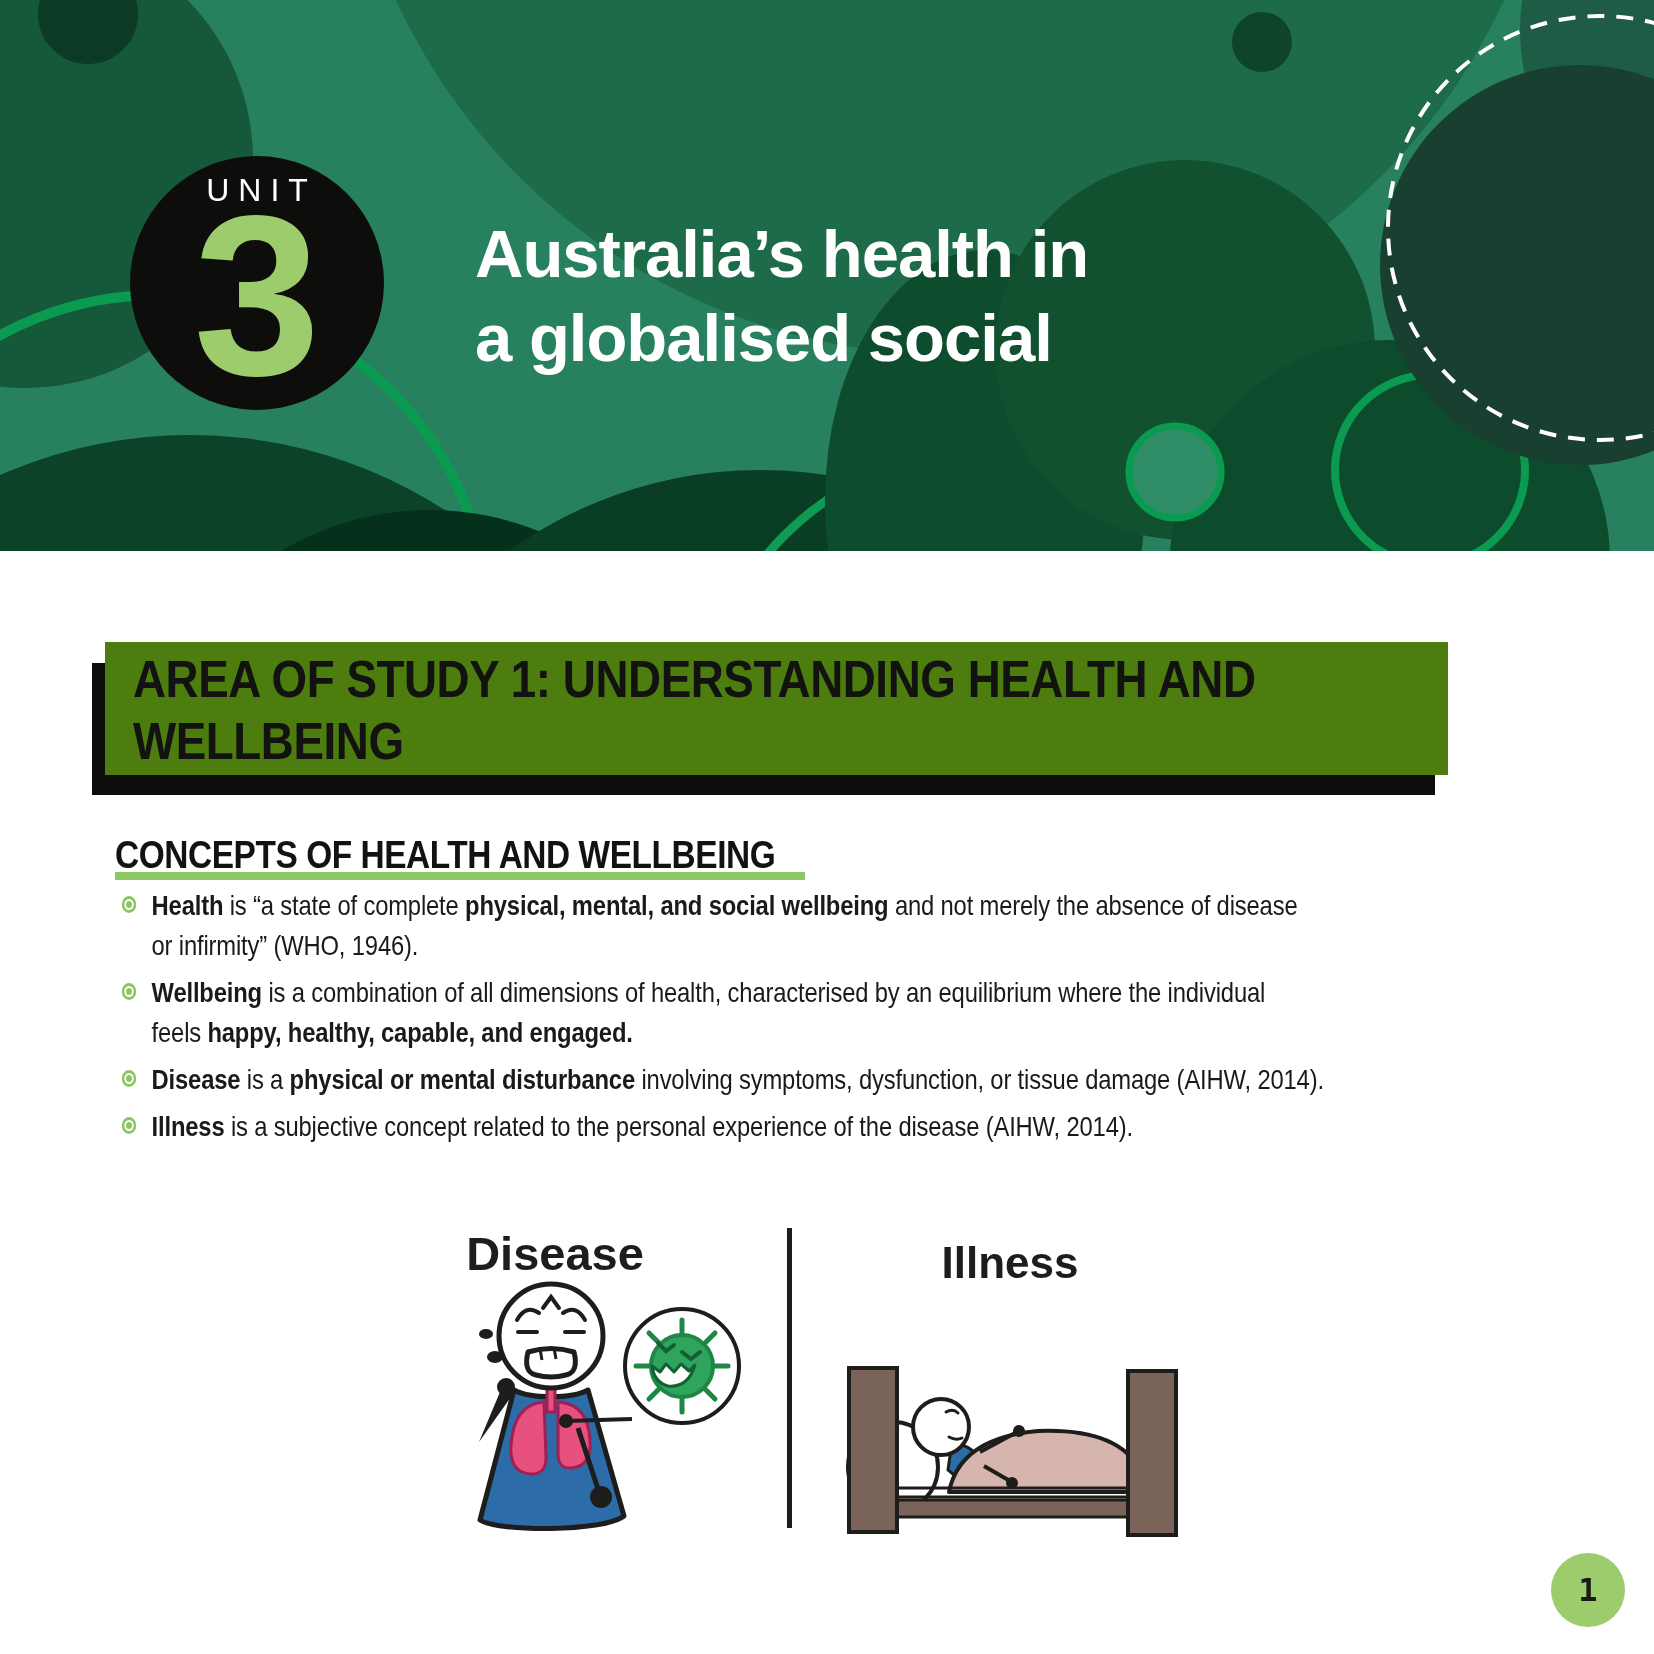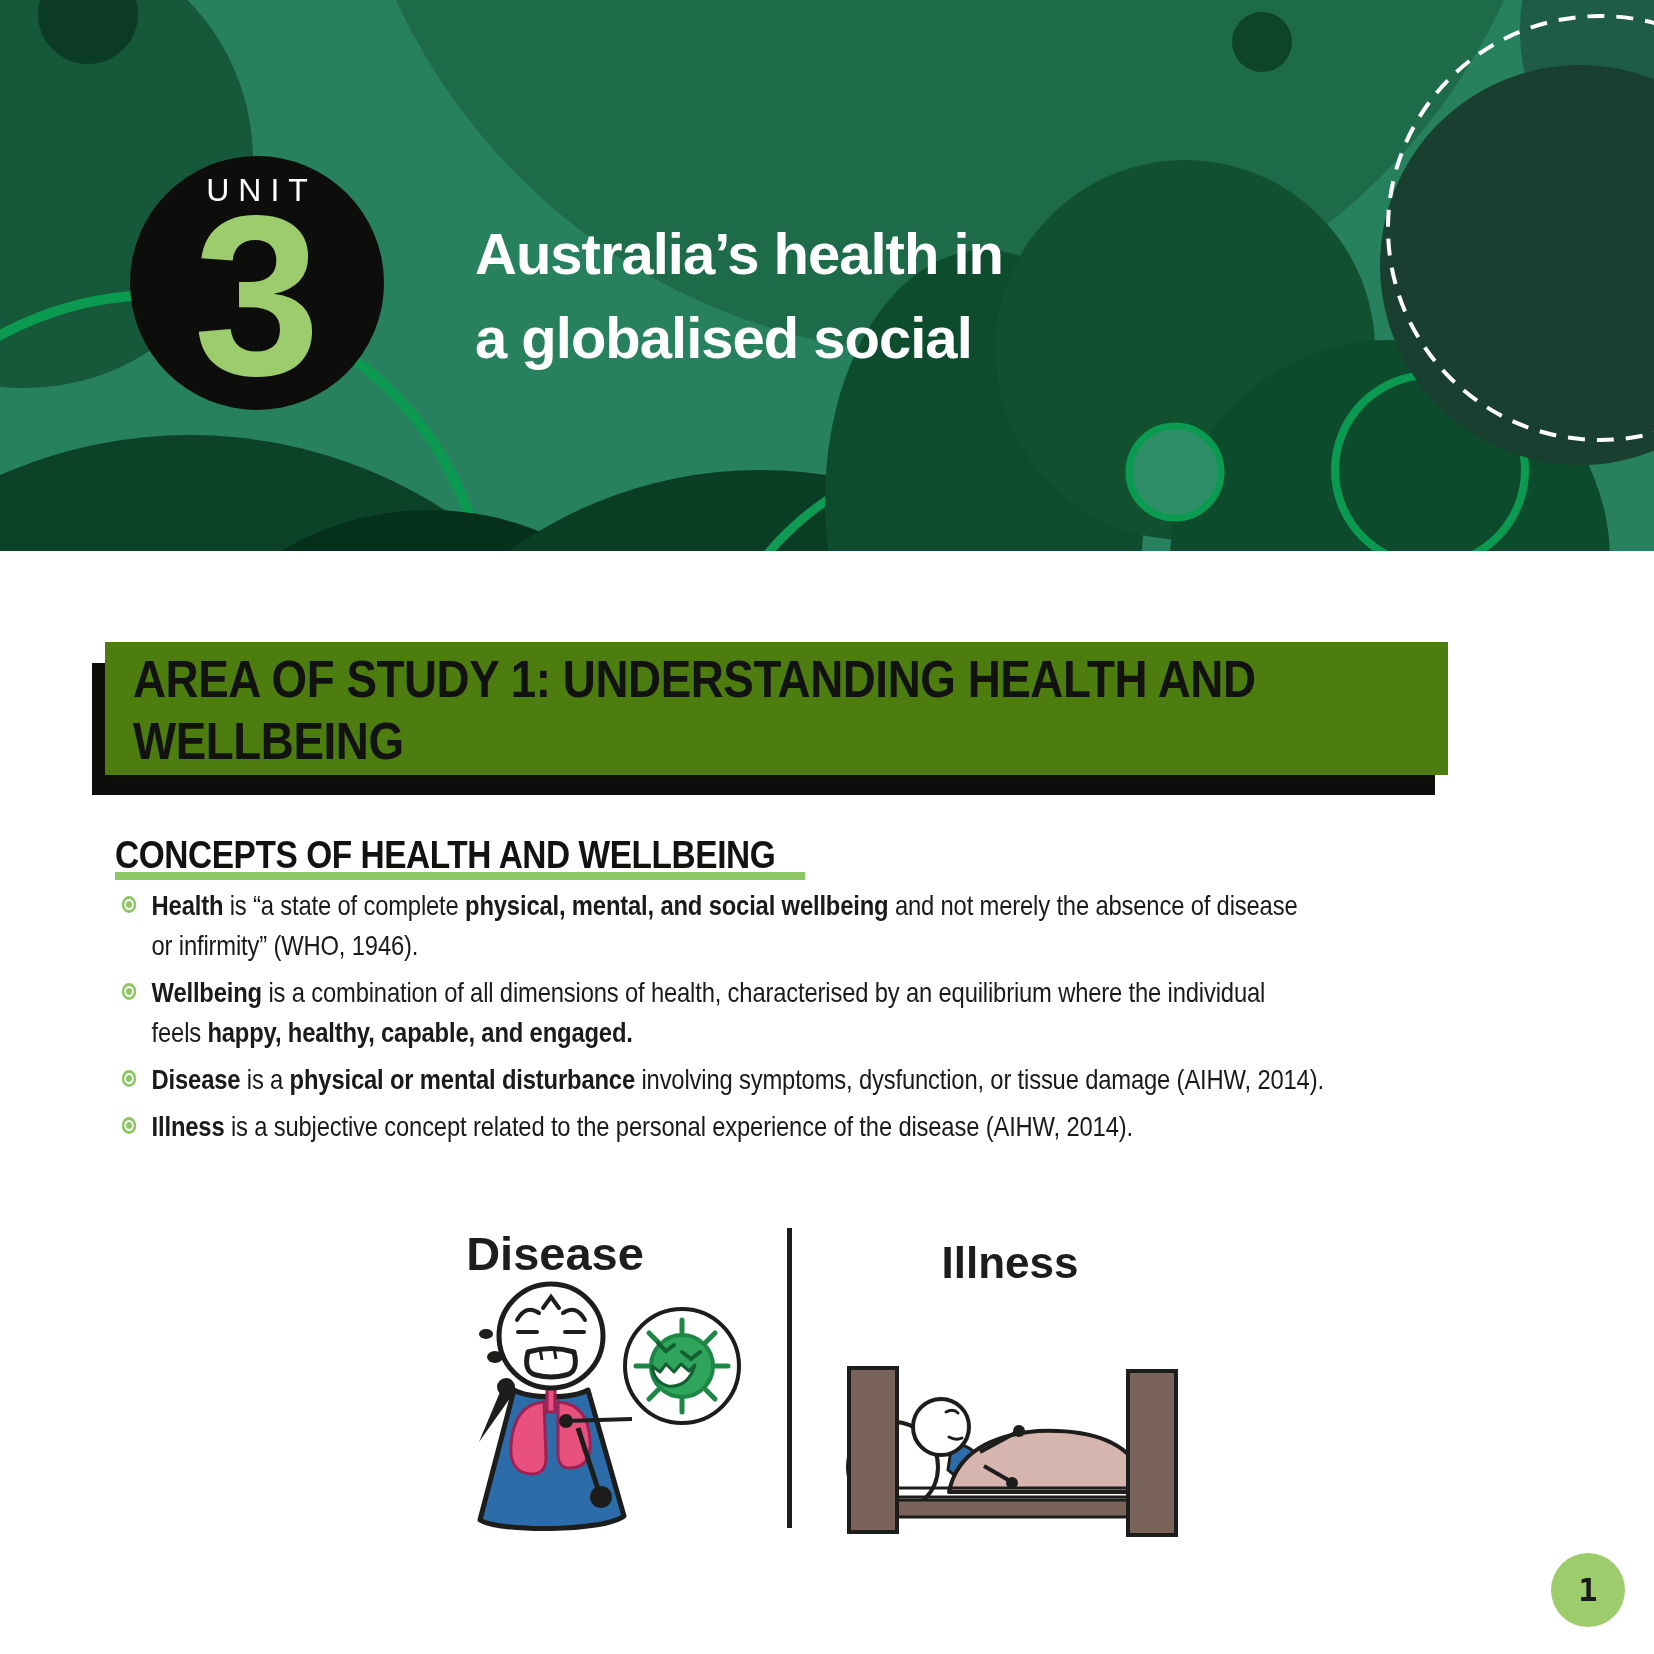--- a/index.html
+++ b/index.html
@@ -15,21 +15,21 @@
   .unit-badge { position:absolute; left:130px; top:156px; width:254px; height:254px; text-align:center; }
   .unit-label {
     margin-top:16px; color:#ffffff; font-size:32px; font-weight:400;
     letter-spacing:9px; text-indent:9px;
   }
   .unit-number {
     margin-top:-14px; color:#9dcc6c; font-size:228px; font-weight:bold; line-height:200px;
   }
   .doc-title {
     position:absolute; left:475px; top:212px; color:#ffffff;
-    font-size:58px; line-height:84px; font-weight:bold; letter-spacing:-1px;
+    font-size:67px; line-height:84px; font-weight:bold; letter-spacing:-1px;
   }
   
   .banner-shadow { position:absolute; left:92px; top:663px; width:1343px; height:132px; background:#0d0d0b; }
   .banner { position:absolute; left:105px; top:642px; width:1343px; height:133px; background:#4d7c0f; }
   .banner-text {
     position:absolute; left:28px; top:6px; width:1345px;
     font-size:52px; line-height:62px; font-weight:bold; color:#121210;
     letter-spacing:-0.5px; transform:scaleX(0.88); transform-origin:left top;
   }
   

